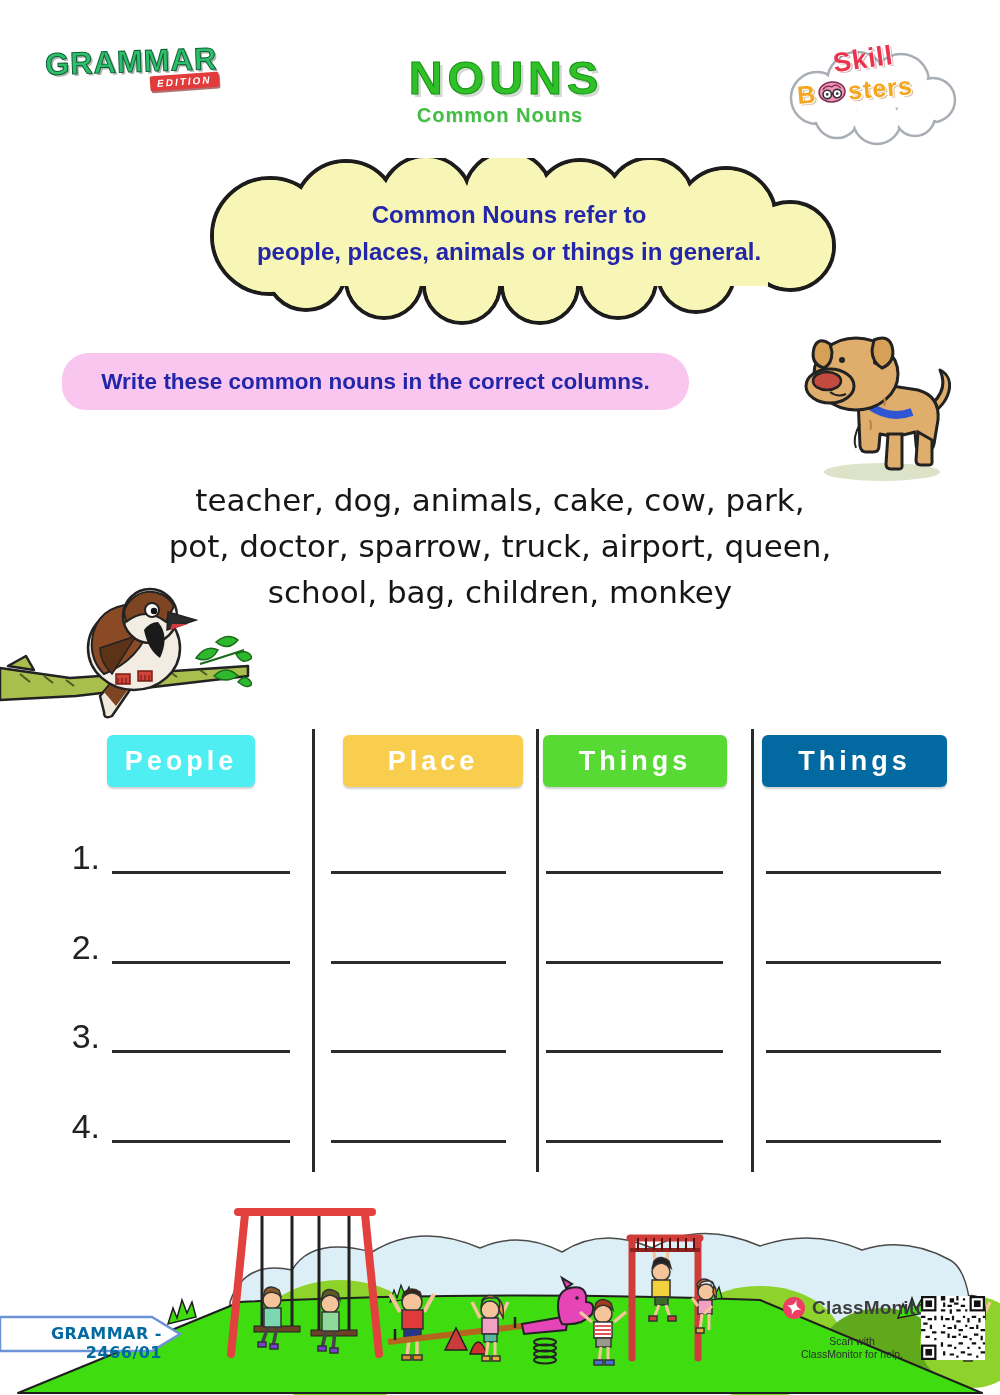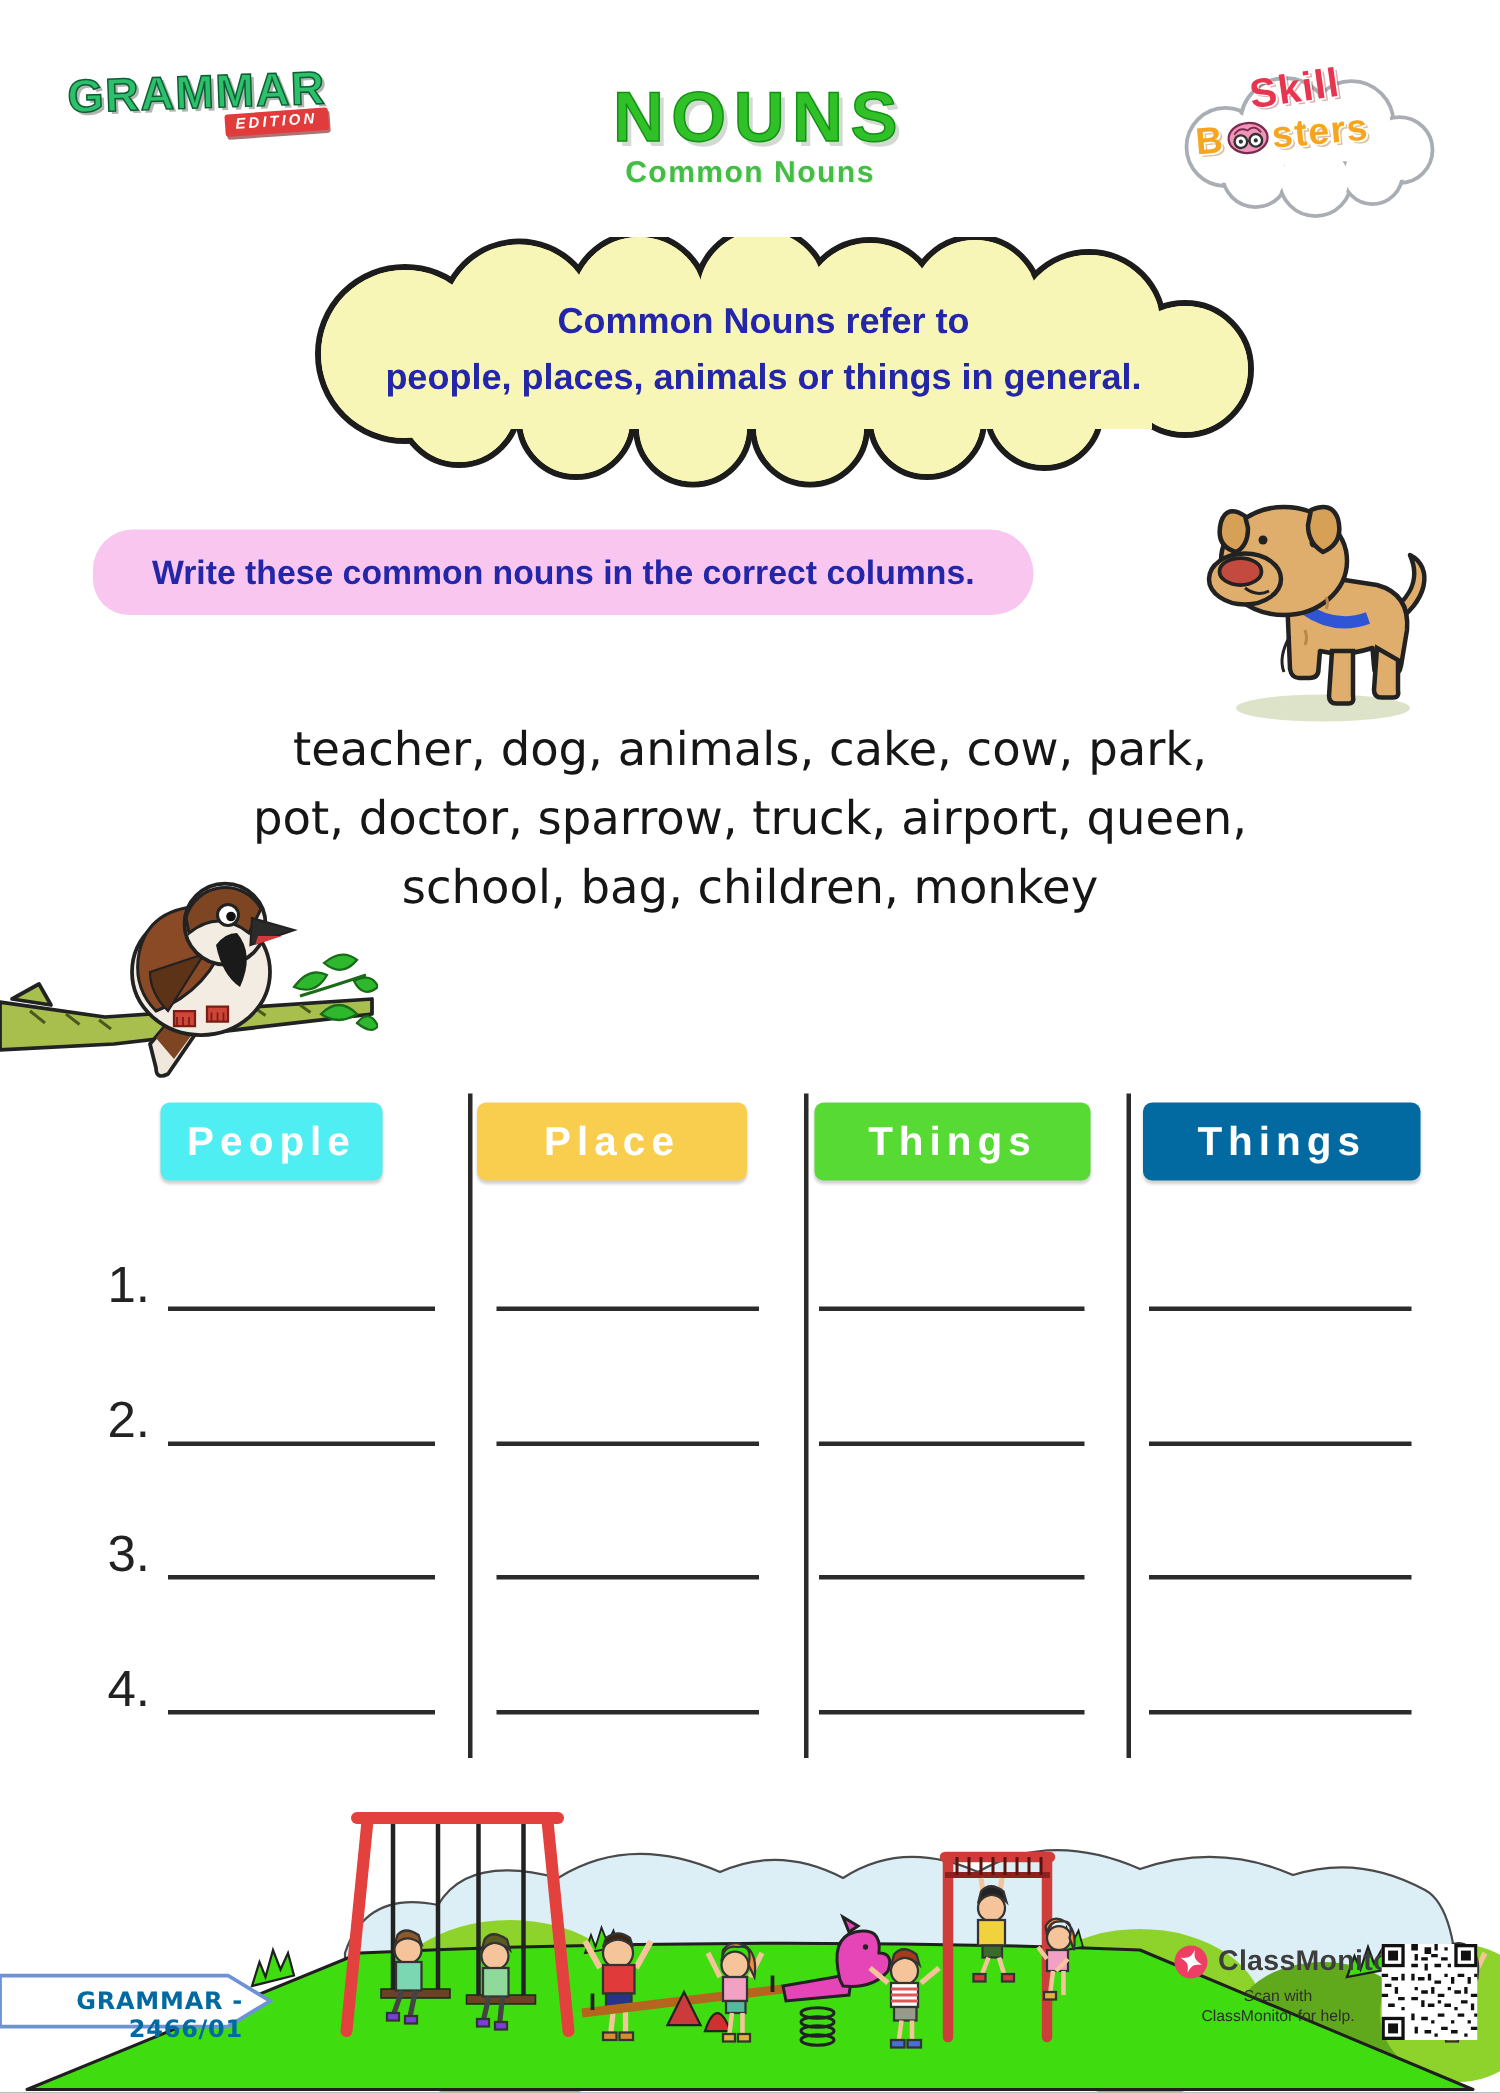--- a/index.html
+++ b/index.html
@@ -61,21 +61,21 @@
   
   .playground{position:absolute;left:0;bottom:0;width:1000px;height:205px;}
   .ribbon{position:absolute;left:0;top:1314px;width:190px;height:40px;}
   .ribbon svg{position:absolute;left:0;top:0;}
   .ribbon .ribbon-text{position:absolute;left:12px;top:10px;width:150px;text-align:right;
       font-size:16px;font-weight:800;color:#0369a1;letter-spacing:.5px;font-family:"DejaVu Sans",sans-serif;}
 
   .cm-block{position:absolute;left:782px;top:1296px;width:205px;height:70px;}
   .cm-row{display:flex;align-items:center;gap:6px;}
   .cm-name{font-size:19px;font-weight:800;color:#3d3d3d;letter-spacing:.2px;}
-  .cm-scan{margin-top:5px;text-align:center;width:140px;font-size:10.5px;color:#2e2e2e;line-height:13px;}
+  .cm-scan{margin-top:15px;text-align:center;width:140px;font-size:10.5px;color:#2e2e2e;line-height:13px;}
   .cm-left{display:inline-block;vertical-align:top;}
   .cm-qr{position:absolute;right:2px;top:0px;}
 </style>
 </head>
 <body>
 
 <div class="page">
 
   <div class="grammar-logo">
     <span class="g-word">GRAMMAR</span>
@@ -218,21 +218,21 @@
     <circle cx="152" cy="32" r="7" fill="#fff" stroke="#222" stroke-width="2"></circle>
     <circle cx="154" cy="33" r="3.2" fill="#111"></circle>
     <g fill="#cf4538" stroke="#7a1f16" stroke-width="1.5">
       <path d="M116,96 h14 v10 h-14 z"></path>
         <path d="M138,93 h14 v10 h-14 z"></path>
     </g>
     <path d="M118,100 v6 M122,100 v6 M126,100 v6 M141,97 v6 M145,97 v6 M149,97 v6" stroke="#7a1f16" stroke-width="1.2"></path>
   </svg>
 
   <div class="col-head" style="left: 107px; width: 148px; background: rgb(79, 238, 242);">People</div>
-  <div class="col-head" style="left: 318px; width: 180px; background: rgb(249, 205, 77);">Place</div>
+  <div class="col-head" style="left: 343px; width: 180px; background: rgb(249, 205, 77);">Place</div>
   <div class="col-head" style="left: 543px; width: 184px; background: rgb(87, 218, 51);">Things</div>
   <div class="col-head" style="left: 762px; width: 185px; background: #0369a1;">Things</div>
 
   <div class="divider" style="left:312px"></div>
   <div class="divider" style="left:536px"></div>
   <div class="divider" style="left:751px"></div>
 
   <div class="row-num" style="left:40px;top:838px">1.</div>
   <div class="row-num" style="left:40px;top:928px">2.</div>
   <div class="row-num" style="left:40px;top:1017px">3.</div>

